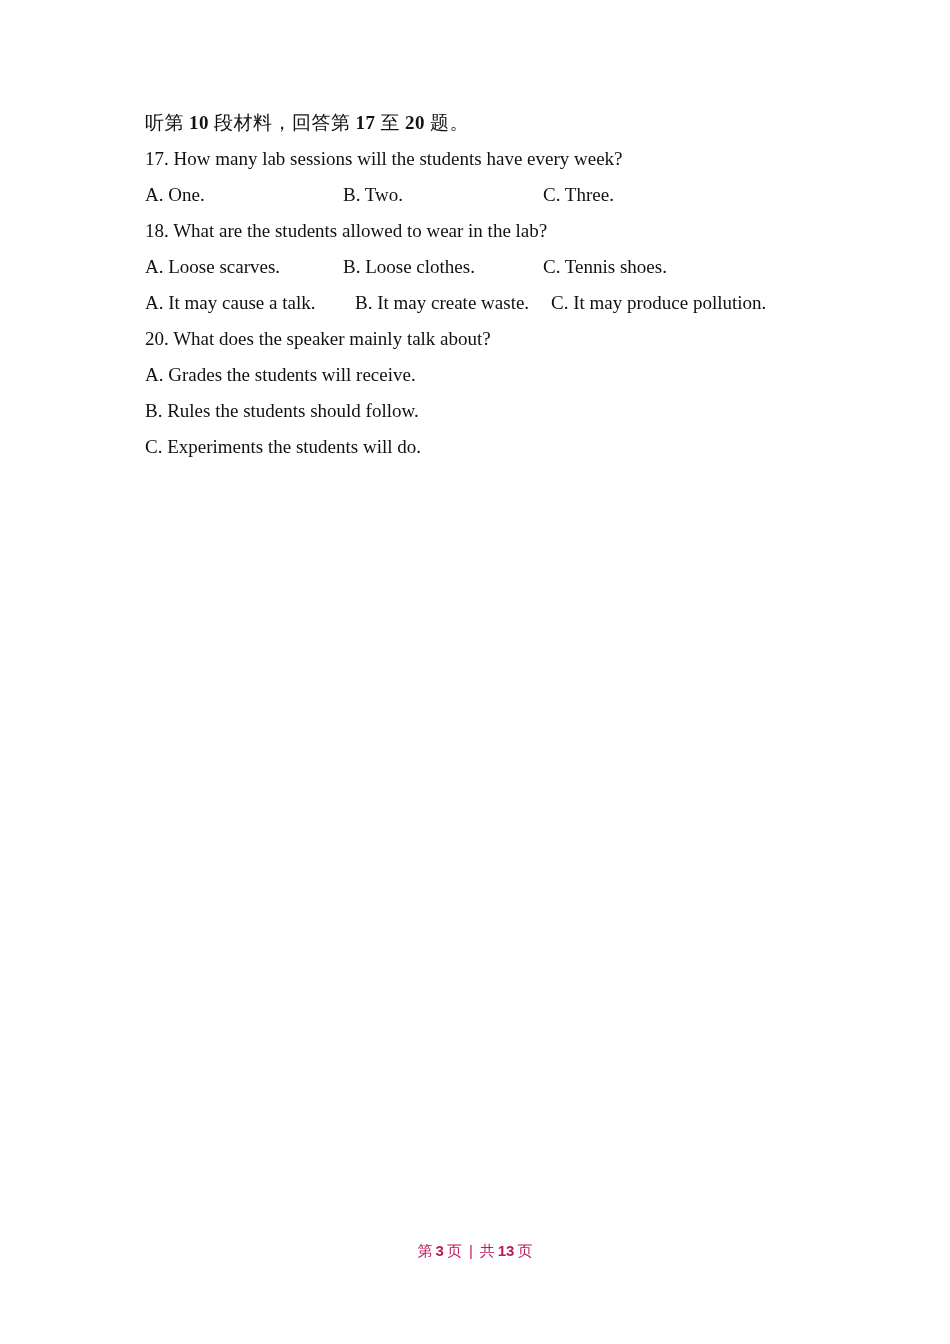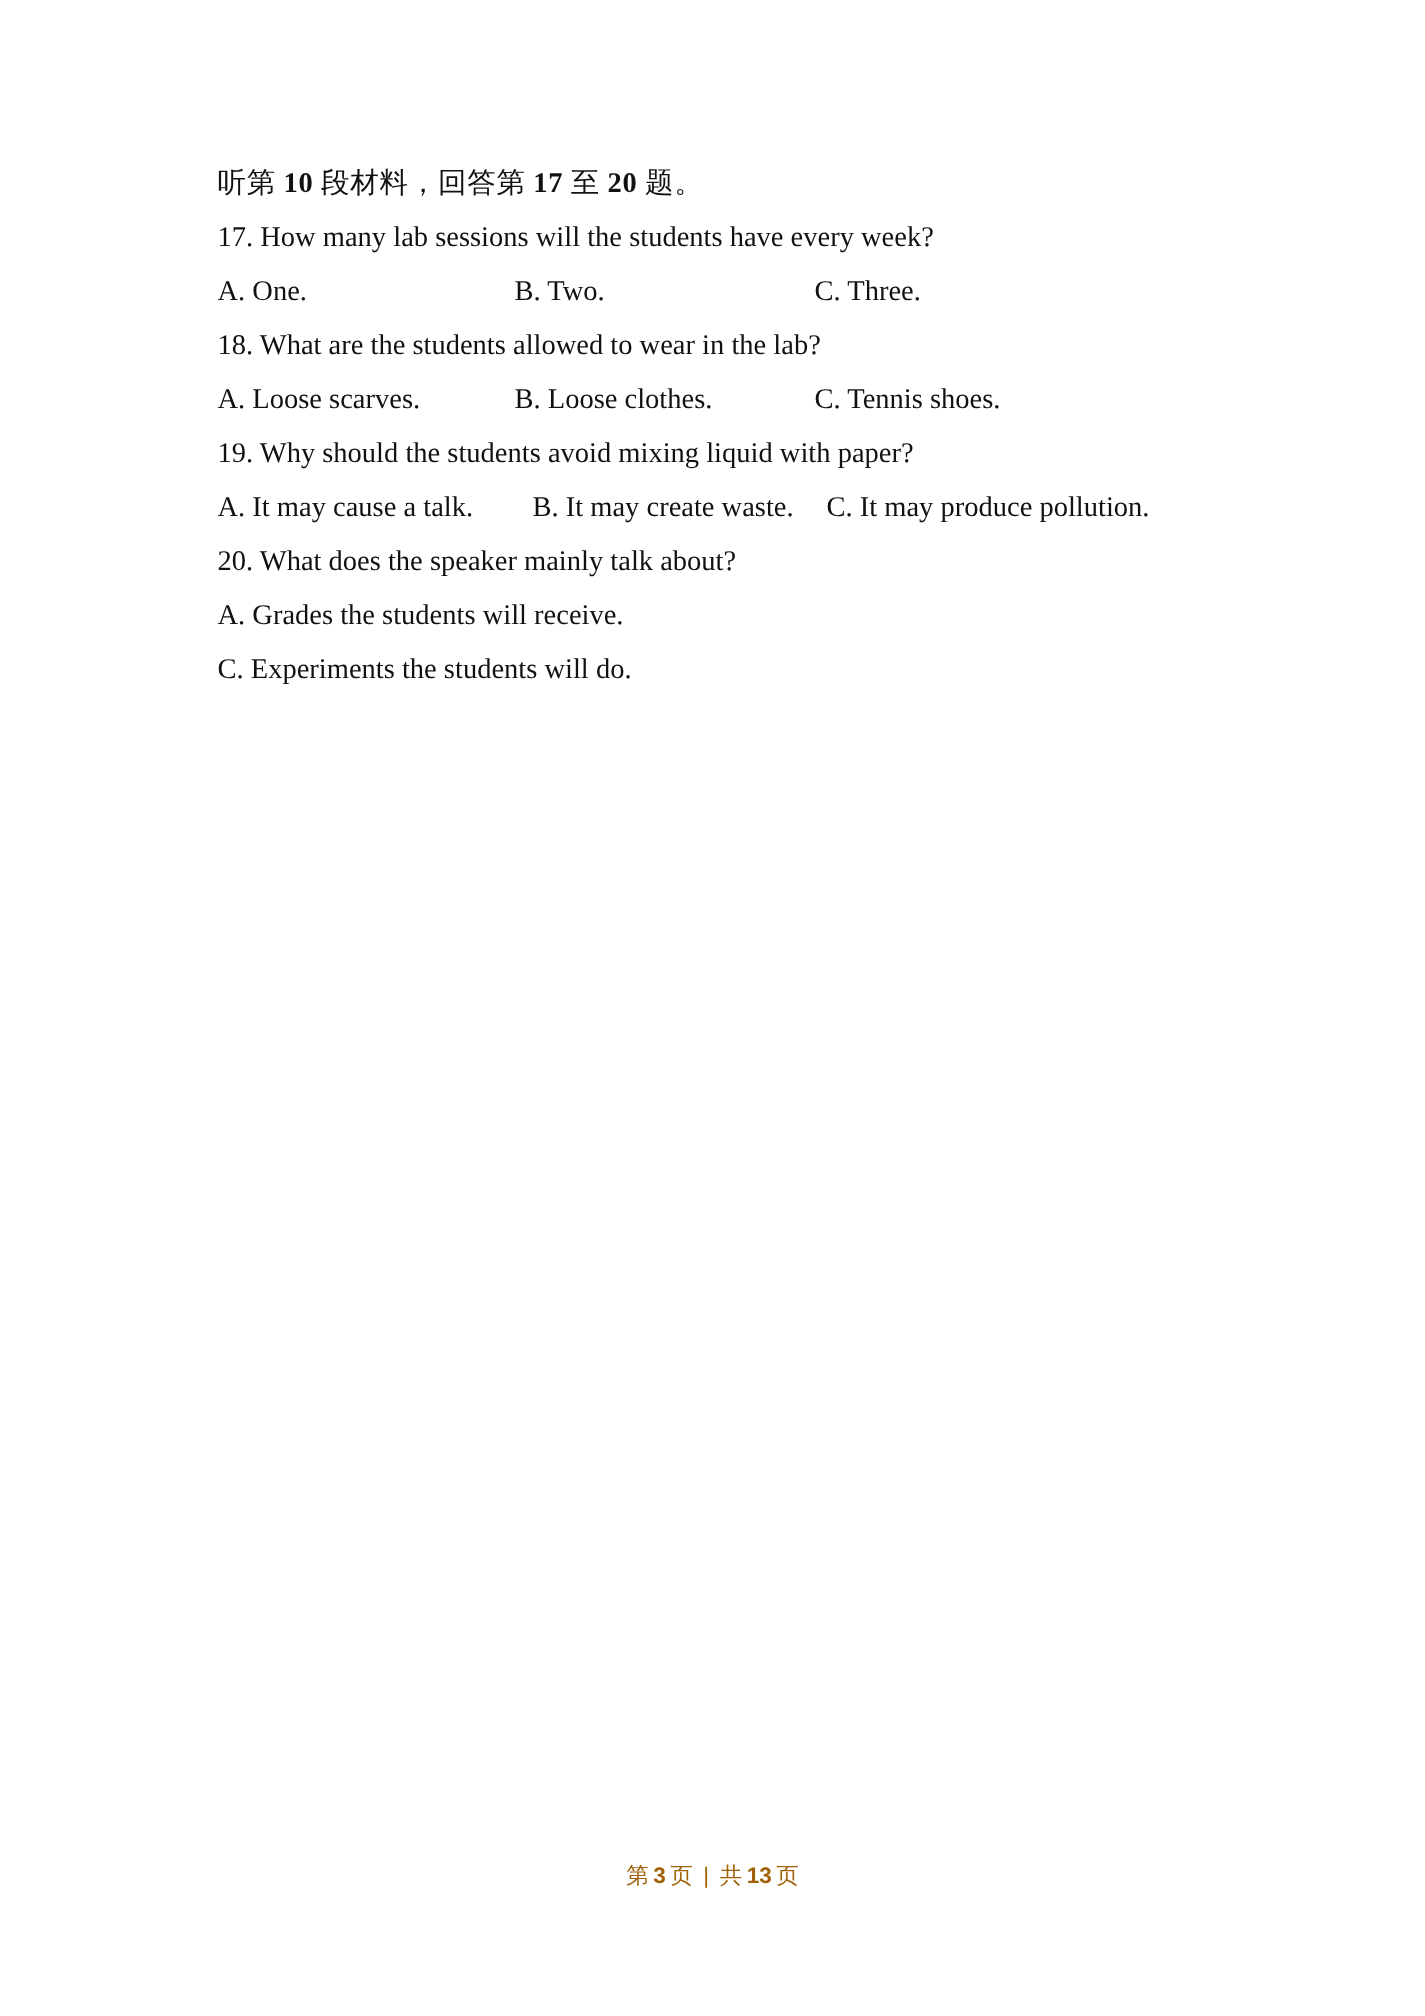--- a/index.html
+++ b/index.html
@@ -44,21 +44,21 @@
   .opt-row.wide .opt-c { left: 406px; }
   .footer {
     position: absolute;
     top: 1240px;
     left: 0;
     width: 100%;
     text-align: center;
     font-family: "Liberation Sans", "DejaVu Sans", sans-serif;
     font-size: 15px;
     line-height: 22px;
-    color: #a16207;
+    color: #be185d;
   }
   .fnum {
     font-weight: bold;
     margin: 0 3px;
   }
   .sep { margin: 0 7px; }
 </style>
 </head>
 <body>
 
@@ -74,27 +74,27 @@
       <span class="opt opt-c">C. Three.</span>
     </div>
 
     <p class="line q">18. What are the students allowed to wear in the lab?</p>
     <div class="line opt-row">
       <span class="opt opt-a">A. Loose scarves.</span>
       <span class="opt opt-b">B. Loose clothes.</span>
       <span class="opt opt-c">C. Tennis shoes.</span>
     </div>
 
-    <p class="line q">19. Why should the students avoid mixing liquid with paper?</p>
     <div class="line opt-row wide">
       <span class="opt opt-a">A. It may cause a talk.</span>
       <span class="opt opt-c">C. It may produce pollution.</span>
       <span class="opt opt-b">B. It may create waste.</span>
     </div>
 
     <p class="line q">20. What does the speaker mainly talk about?</p>
     <p class="line">A. Grades the students will receive.</p>
+    <p class="line">B. Rules the students should follow.</p>
     <p class="line">C. Experiments the students will do.</p>
 
   </div>
 
   <div class="footer"><span>第</span><span class="fnum">3</span><span>页</span><span class="sep">|</span><span>共</span><span class="fnum">13</span><span>页</span></div>
 </div>
 
 </body></html>

